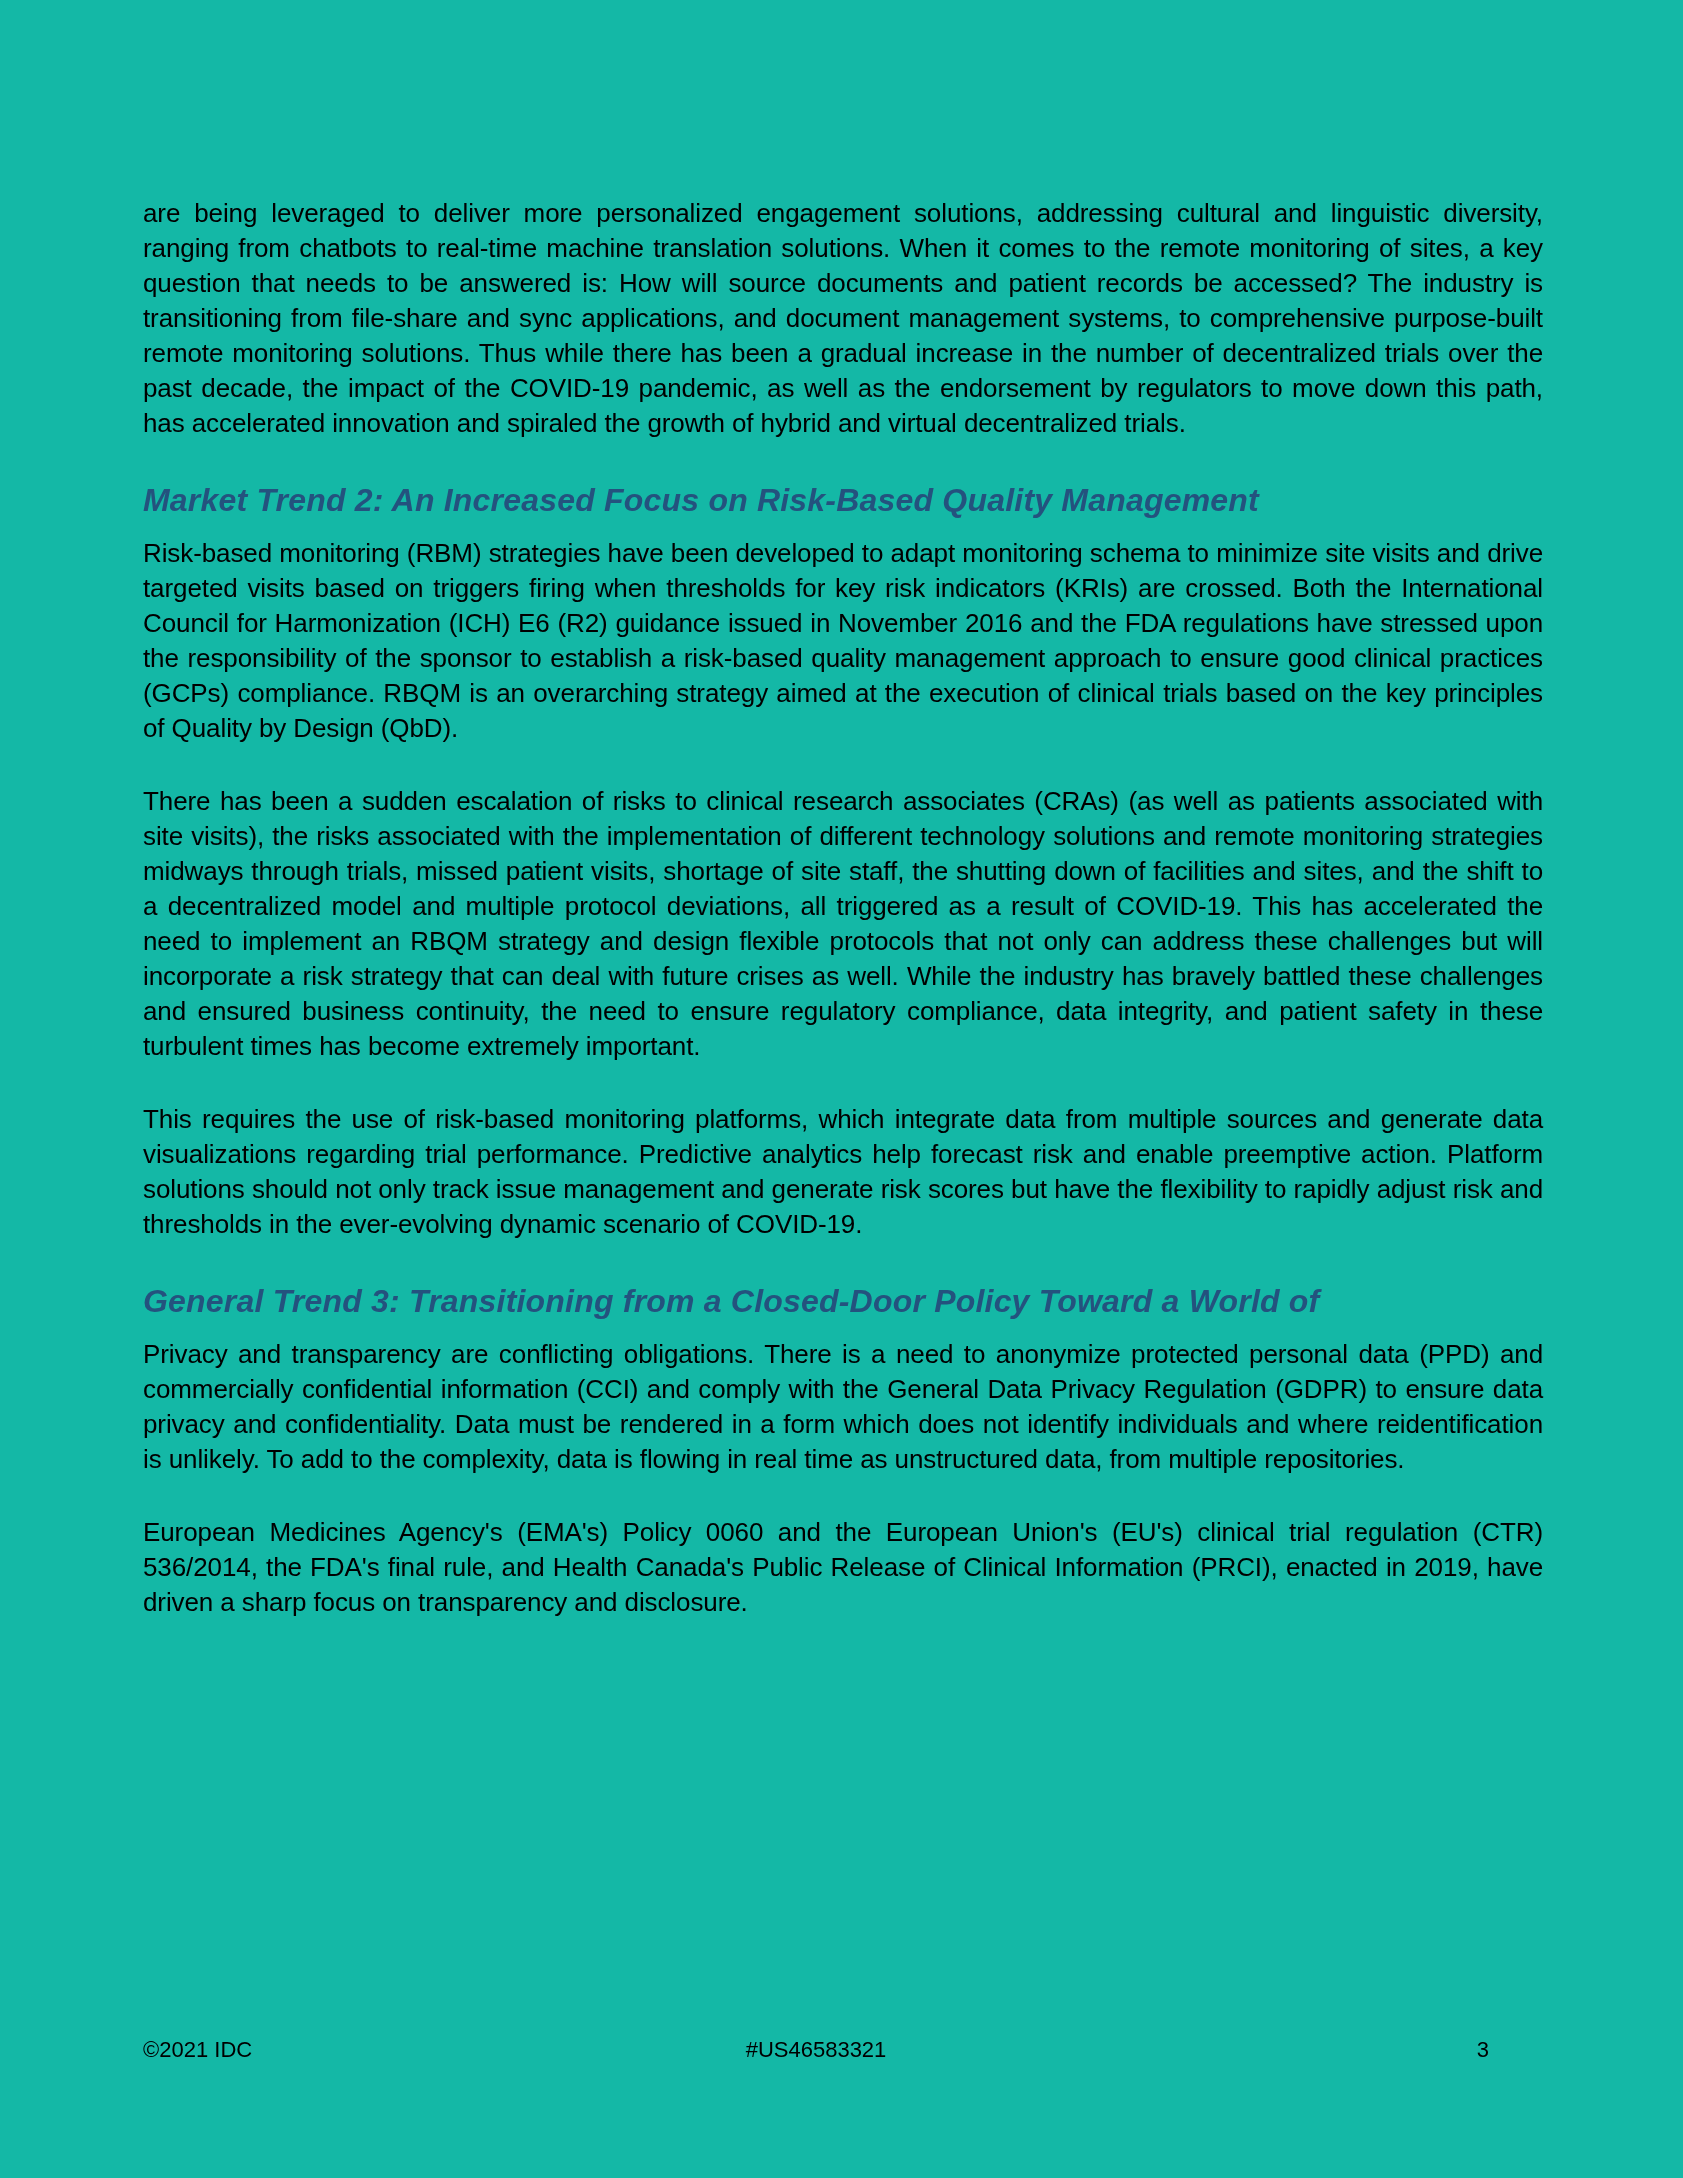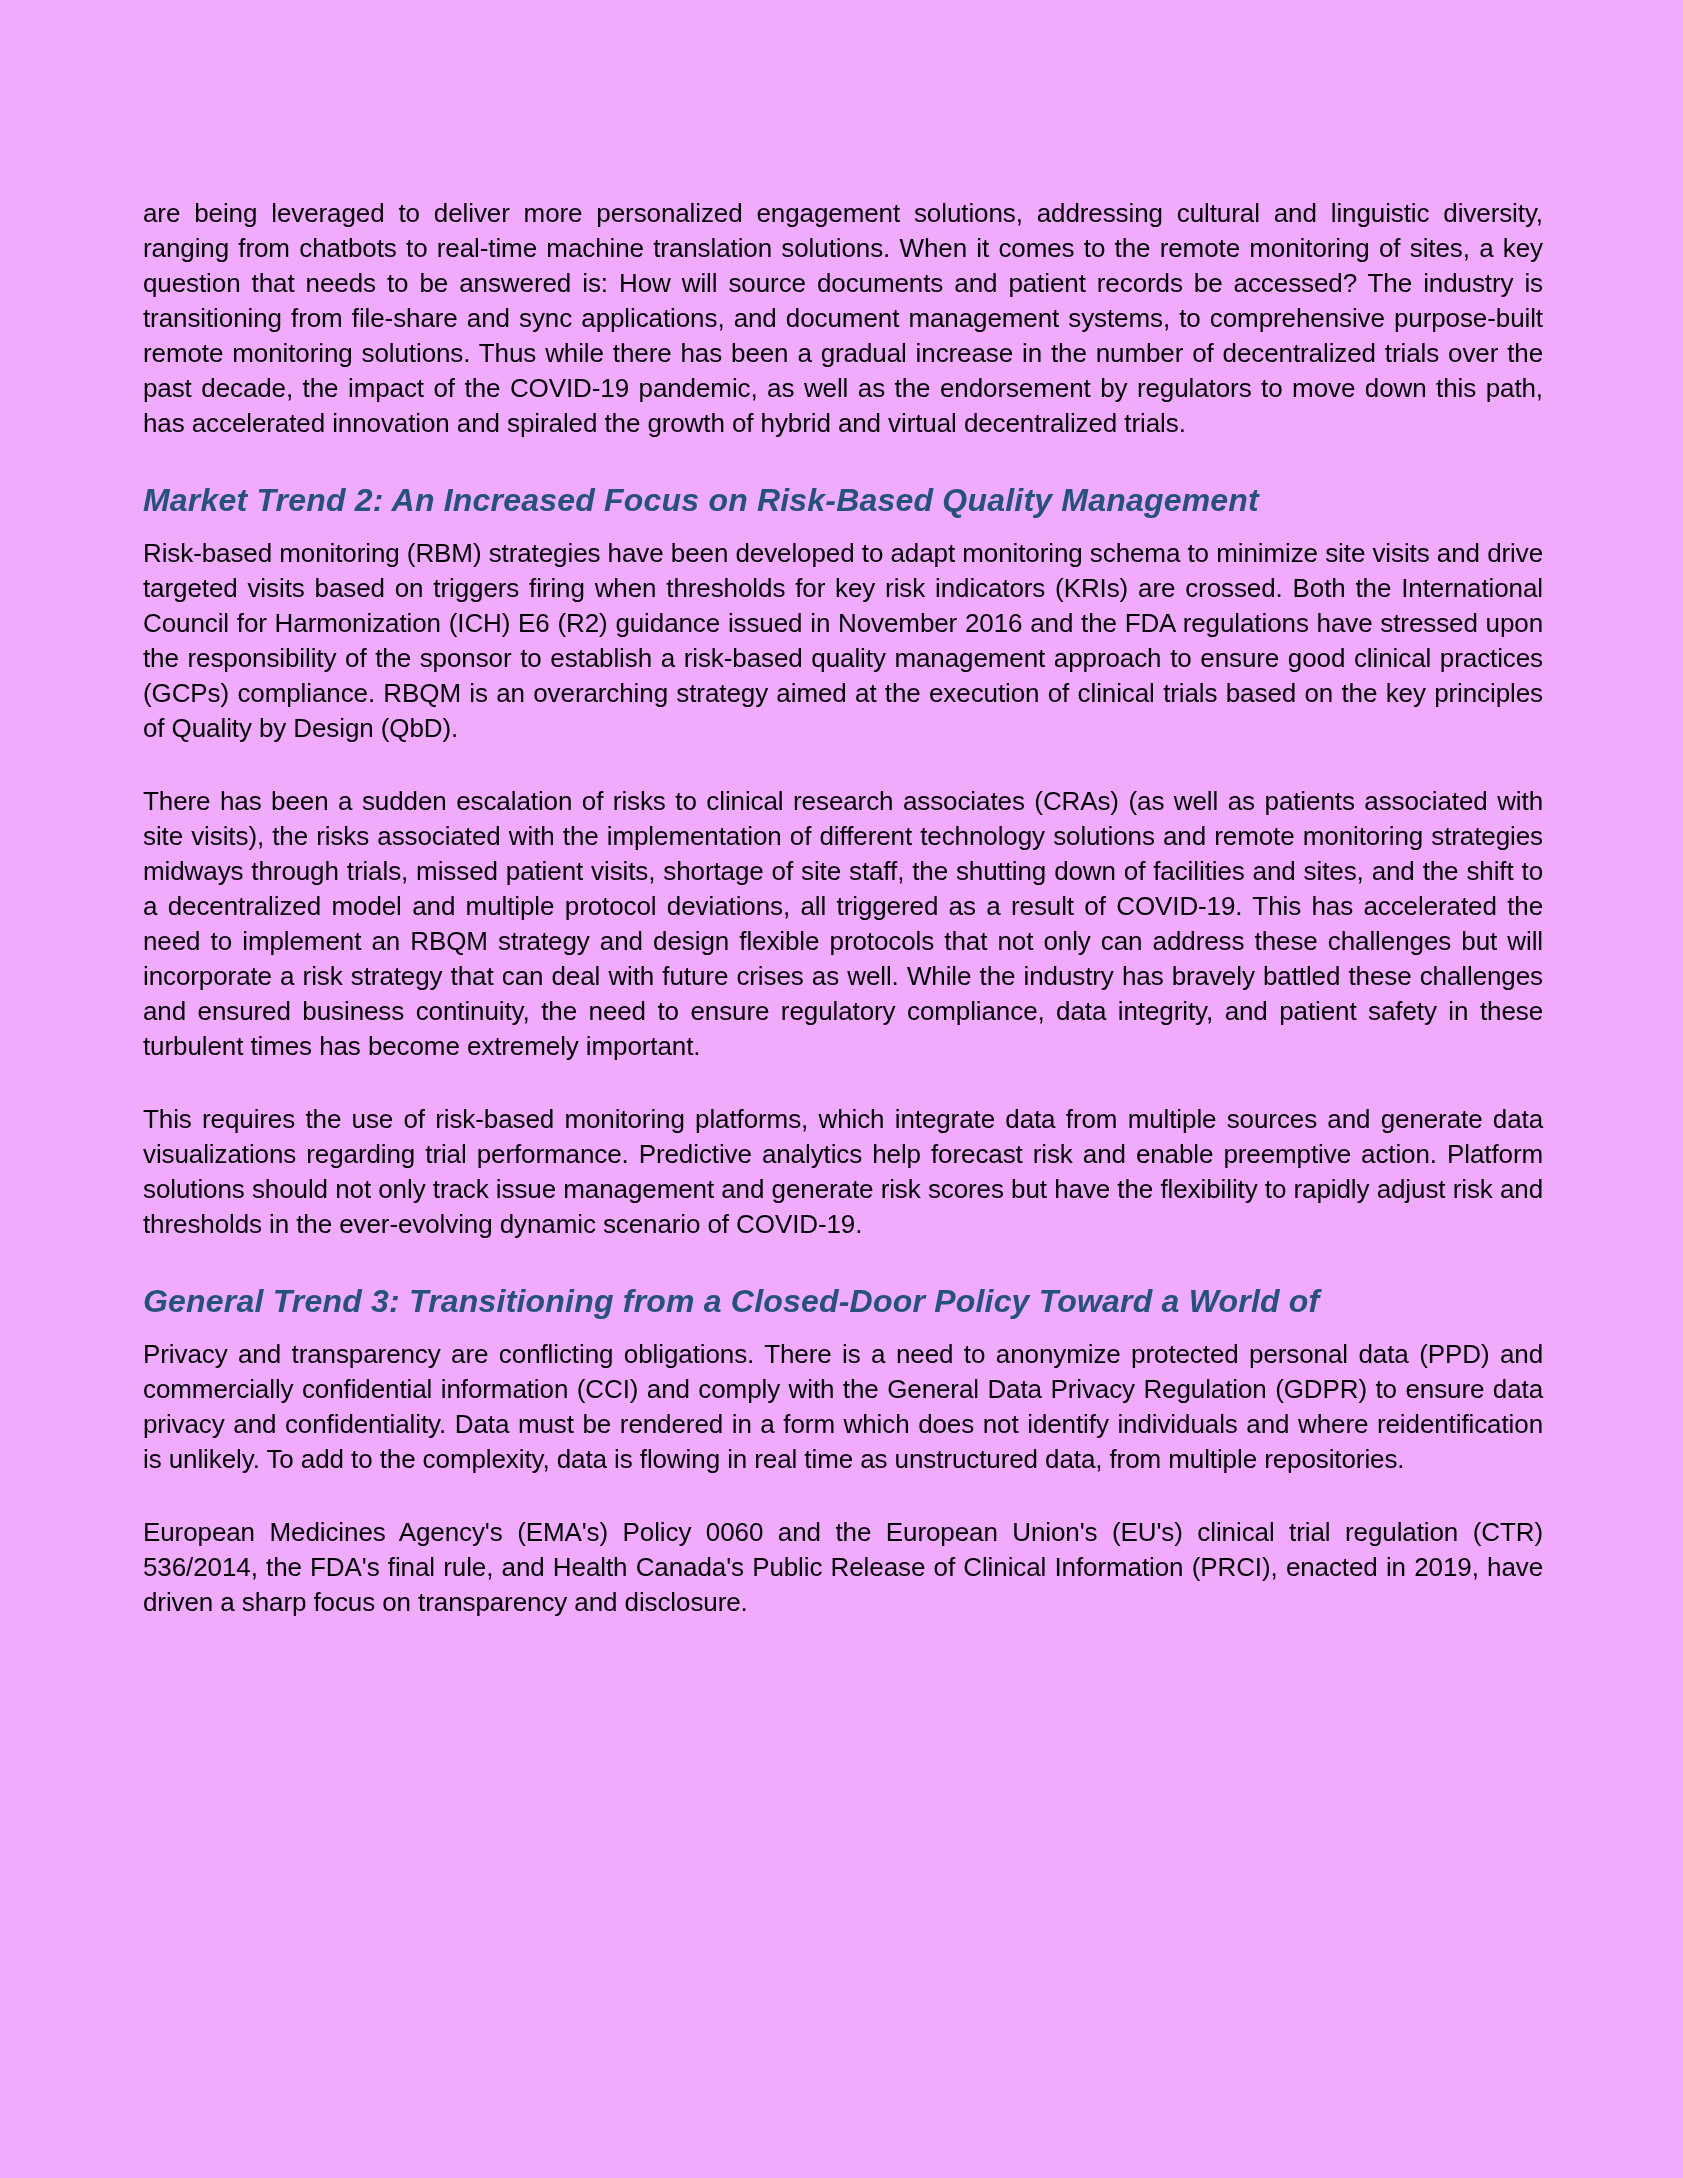--- a/index.html
+++ b/index.html
@@ -4,21 +4,21 @@
 <style>
   html, body {
     margin: 0;
     padding: 0;
     background: #ffffff;
   }
   .page {
     position: relative;
     width: 1683px;
     height: 2178px;
-    background: #f0abfc;
+    background: #14b8a6;
     font-family: "Liberation Sans", sans-serif;
     color: #000000;
     overflow: hidden;
   }
   .content {
     position: absolute;
     left: 143px;
     top: 196px;
     width: 1400px;
   }
@@ -86,15 +86,20 @@
     <h2 class="trend-heading">
       <span class="heading-line">General Trend 3: Transitioning from a Closed-Door Policy Toward a World of</span>
     </h2>
 
     <p class="body-para">Privacy and transparency are conflicting obligations. There is a need to anonymize protected personal data (PPD) and commercially confidential information (CCI) and comply with the General Data Privacy Regulation (GDPR) to ensure data privacy and confidentiality. Data must be rendered in a form which does not identify individuals and where reidentification is unlikely. To add to the complexity, data is flowing in real time as unstructured data, from multiple repositories.</p>
 
     <p class="body-para">European Medicines Agency's (EMA's) Policy 0060 and the European Union's (EU's) clinical trial regulation (CTR) 536/2014, the FDA's final rule, and Health Canada's Public Release of Clinical Information (PRCI), enacted in 2019, have driven a sharp focus on transparency and disclosure.</p>
 
   </main>
 
+  <footer class="footer">
+    <span class="cell left">©2021 IDC</span>
+    <span class="cell center">#US46583321</span>
+    <span class="cell right">3</span>
+  </footer>
 
 </div>
 
 
 </body></html>

